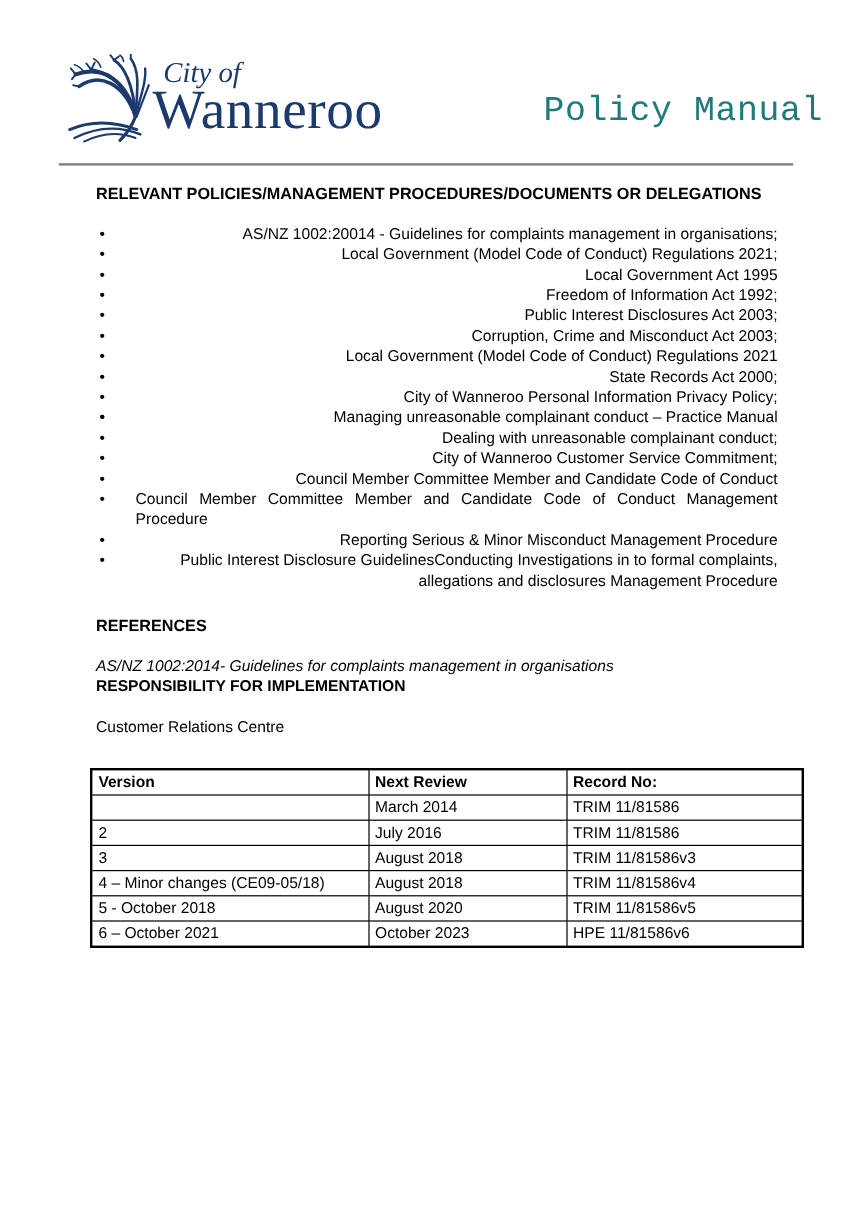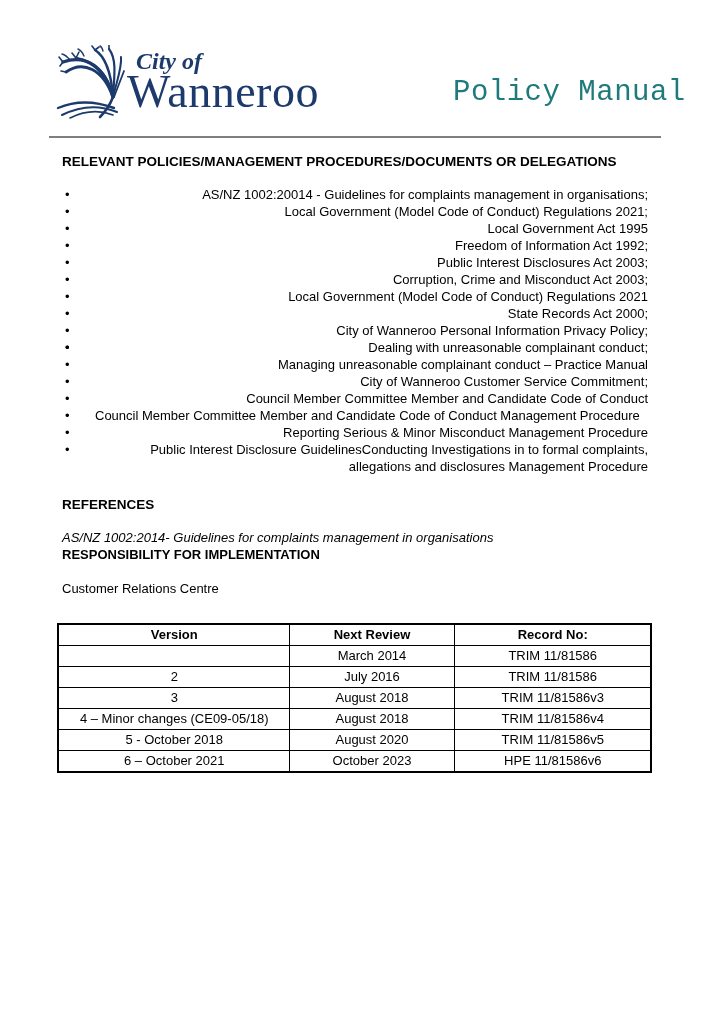--- a/index.html
+++ b/index.html
@@ -10,33 +10,33 @@
     background:#ffffff;
     font-family:"Liberation Sans", sans-serif;
     font-size:13px; color:#000;
     overflow:hidden;
     box-sizing:border-box;
   }
   
   .logo-icon { position:absolute; left:56px; top:45px; width:76px; height:74px; }
   .logo-icon svg { width:100%; height:100%; }
   .logo-text { position:absolute; left:127px; top:48px; color:var(--navy); font-family:"Liberation Serif", serif; }
-  .logo-line1 { font-style:italic; font-size:24px; line-height:26px; margin-left:9px;font-weight:bold; }
+  .logo-line1 { font-style:italic; font-size:24px; line-height:26px; margin-left:9px; }
   .logo-line2 { font-size:46px; line-height:36px; letter-spacing:0.5px; }
   .doc-title {
     position:absolute; left:453px; top:76px;
     font-family:Liberation Mono, monospace;
     font-size:29px; color:var(--teal); letter-spacing:0.5px;
   }
   .header-rule {
     position:absolute; left:49px; top:136px; width:612px; height:0;
     border-top:2px solid #7f7f7f;
   }
   
-  .content { position:absolute; top:0; left:0; width:705px; padding:153px 57px 0 62px; box-sizing:border-box; }
+  .content { position:absolute; top:0; left:0; width:705px; padding:153px 57px 0 80px; box-sizing:border-box; }
   .section-heading { font-size:13.5px; font-weight:bold; line-height:17px; margin:0; }
   .bullets { list-style:none; margin:16px 0 0 0; padding:0; }
   .bullets li { position:relative; line-height:17px;text-align:right; }
   .bullets li::before { content:"\2022"; position:absolute; left:3px; top:0; }
   .bullets li.ind0 { padding-left:21px; }
   .bullets li.ind1 { padding-left:33px; }
   .bullets li.ind2 { padding-left:41px; }
   .bullets li.justify { text-align:justify; }
   .refs-heading { font-size:13.5px; font-weight:bold; line-height:17px; margin:21px 0 0 0; }
   .ref-line { font-style:italic; line-height:17px; margin:16px 0 0 0; }
@@ -47,21 +47,21 @@
     margin:26px 0 0 -5px;
     border-collapse:collapse; table-layout:fixed;
     width:593px;
     border:2px solid #000;
     font-size:13px;
   }
   .version-table th, .version-table td {
     border:1px solid #000;
     padding:1px 4px 2px 5px;
     line-height:17px;
-    text-align:center;
+    text-align:left;
     font-weight:normal;
     overflow:hidden; white-space:nowrap;
   }
   .version-table th { font-weight:bold; }
   .col-version { width:231px; } .col-review { width:165px; } .col-record { width:197px; }
 </style>
 </head>
 <body>
 
 <div class="page">
@@ -108,22 +108,22 @@
       <li class="ind2">AS/NZ 1002:20014 - Guidelines for complaints management in organisations;</li>
       <li class="ind0">Local Government (Model Code of Conduct) Regulations 2021;</li>
       <li class="ind1">Local Government Act 1995</li>
       <li class="ind1">Freedom of Information Act 1992;</li>
       <li class="ind1">Public Interest Disclosures Act 2003;</li>
       <li class="ind1">Corruption, Crime and Misconduct Act 2003;</li>
       <li class="ind1">Local Government (Model Code of Conduct) Regulations 2021</li>
       <li class="ind1">State Records Act 2000;</li>
       <li class="ind1">City of Wanneroo Personal Information Privacy Policy;</li>
       <li class="ind1"></li>
+      <li class="ind1">Managing unreasonable complainant conduct – Practice Manual</li>
       <li class="ind1">Dealing with unreasonable complainant conduct;</li>
-      <li class="ind1">Managing unreasonable complainant conduct – Practice Manual</li>
       <li class="ind1">City of Wanneroo Customer Service Commitment;</li>
       <li class="ind1">Council Member Committee Member and Candidate Code of Conduct</li>
       <li class="ind1 justify">Council Member Committee Member and Candidate Code of Conduct Management Procedure</li>
       <li class="ind1">Reporting Serious &amp; Minor Misconduct Management Procedure</li>
       <li class="ind1">Public Interest Disclosure GuidelinesConducting Investigations in to formal complaints, allegations and disclosures Management Procedure</li>
     </ul>
 
     <h2 class="refs-heading">REFERENCES</h2>
 
     <p class="ref-line">AS/NZ 1002:2014- Guidelines for complaints management in organisations</p>

